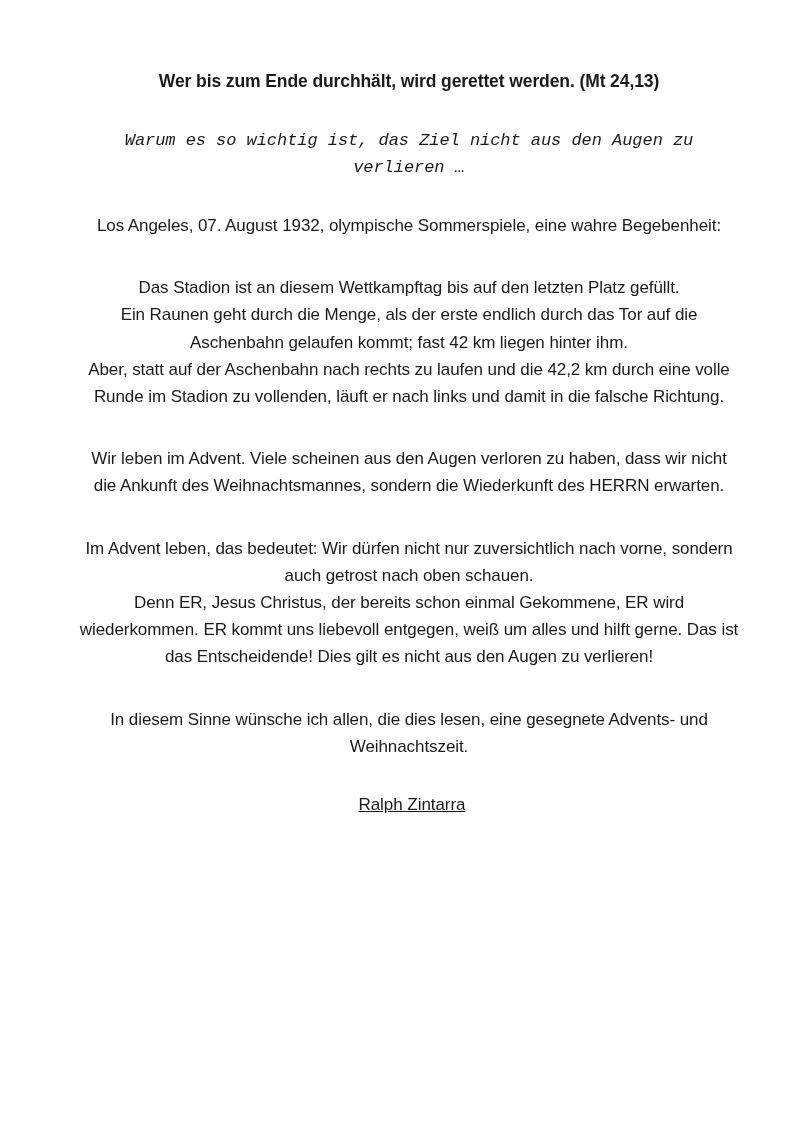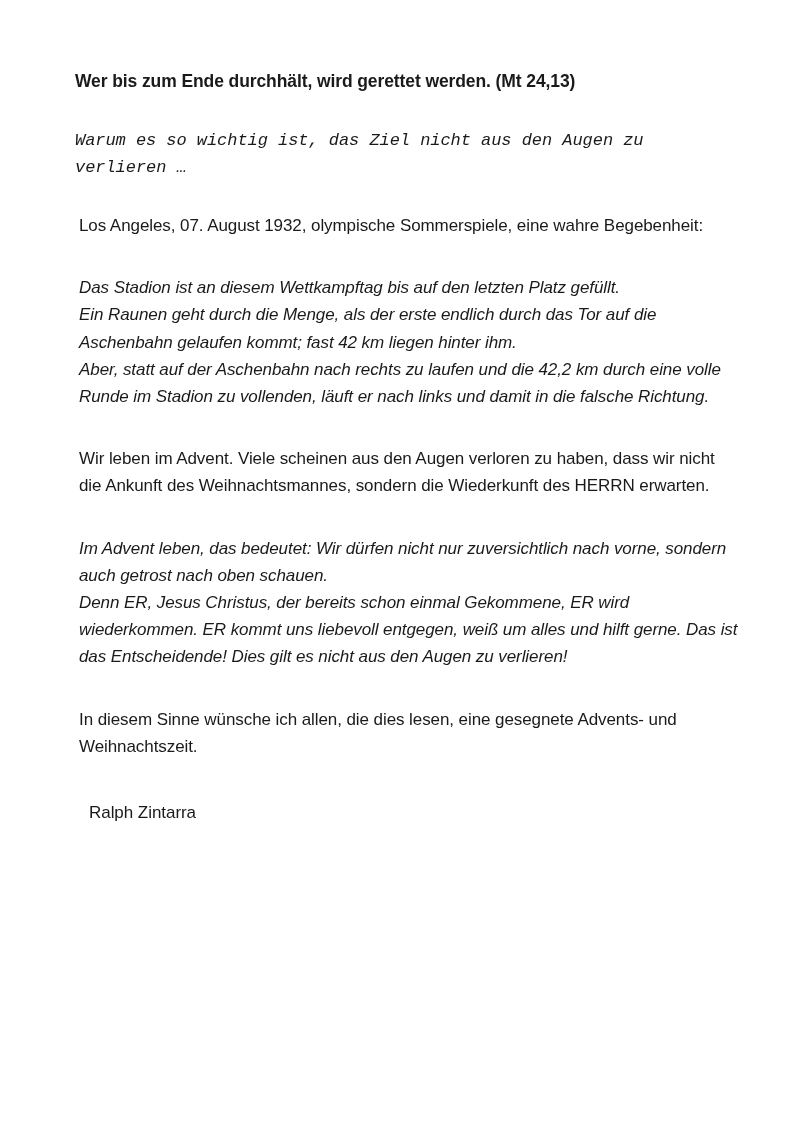--- a/index.html
+++ b/index.html
@@ -15,20 +15,21 @@
     color: #1a1a1a;
     -webkit-font-smoothing: antialiased;
   }
   .page {
     position: relative;
     width: 794px;
     height: 1123px;
     background: #ffffff;
     box-sizing: border-box;
     padding: 68px 76px 0 75px;
+    text-align: center;
   }
   .doc-body {
     width: 668px;
   }
   .heading {
     font-size: 17.5px;
     font-weight: bold;
     line-height: 27px;
     letter-spacing: -0.1px;
     margin: 0 0 5px 0;
@@ -47,24 +48,25 @@
     letter-spacing: -0.08px;
     margin: 4px;
     white-space: normal;
   }
   .spacer-lg { height: 27px; }
   .spacer-md { height: 27px; }
   .signature {
     font-size: 17px;
     line-height: 27px;
     letter-spacing: -0.05px;
-    margin: 8px;
+    margin: 0;
     padding-left: 6px;
+    text-decoration: underline;
   }
-  .line { display: block; font-style: italic; }
+  .line { display: block; }
 </style>
 </head>
 <body>
 
 <div class="page">
   <div class="doc-body">
 
     <p class="heading">Wer bis zum Ende durchhält, wird gerettet werden. (Mt 24,13)</p>
 
     <div class="spacer-lg"></div>

